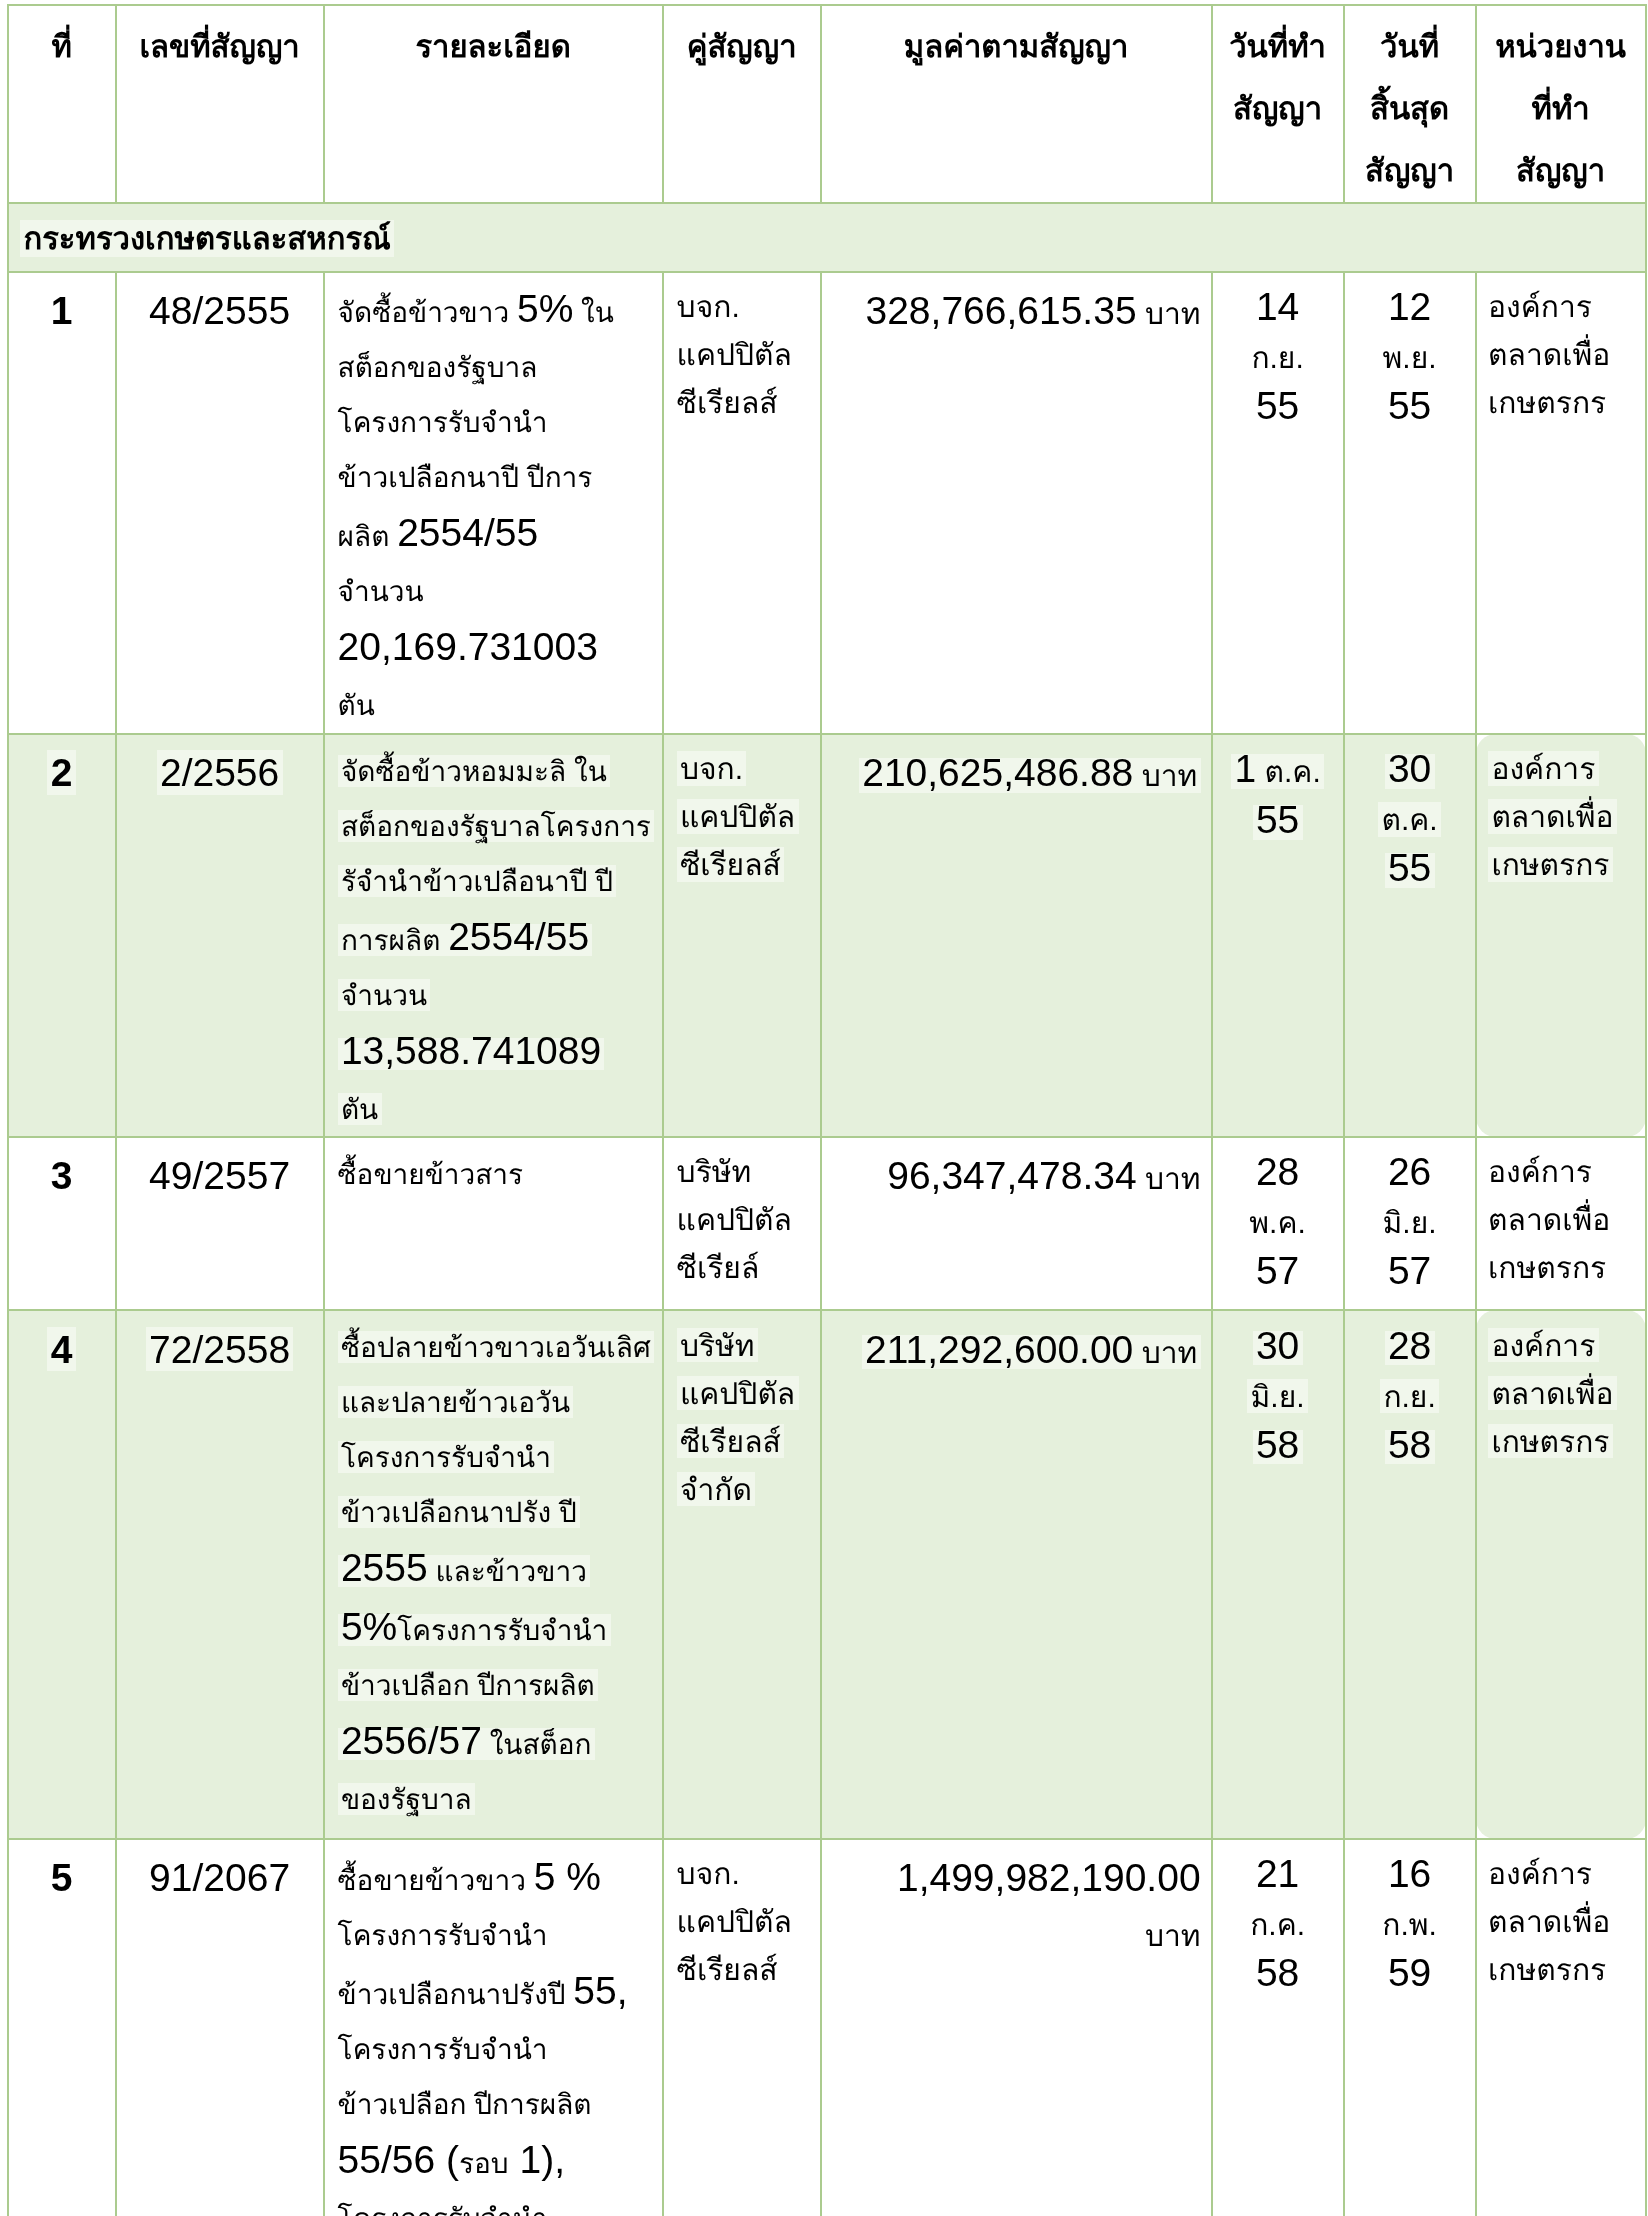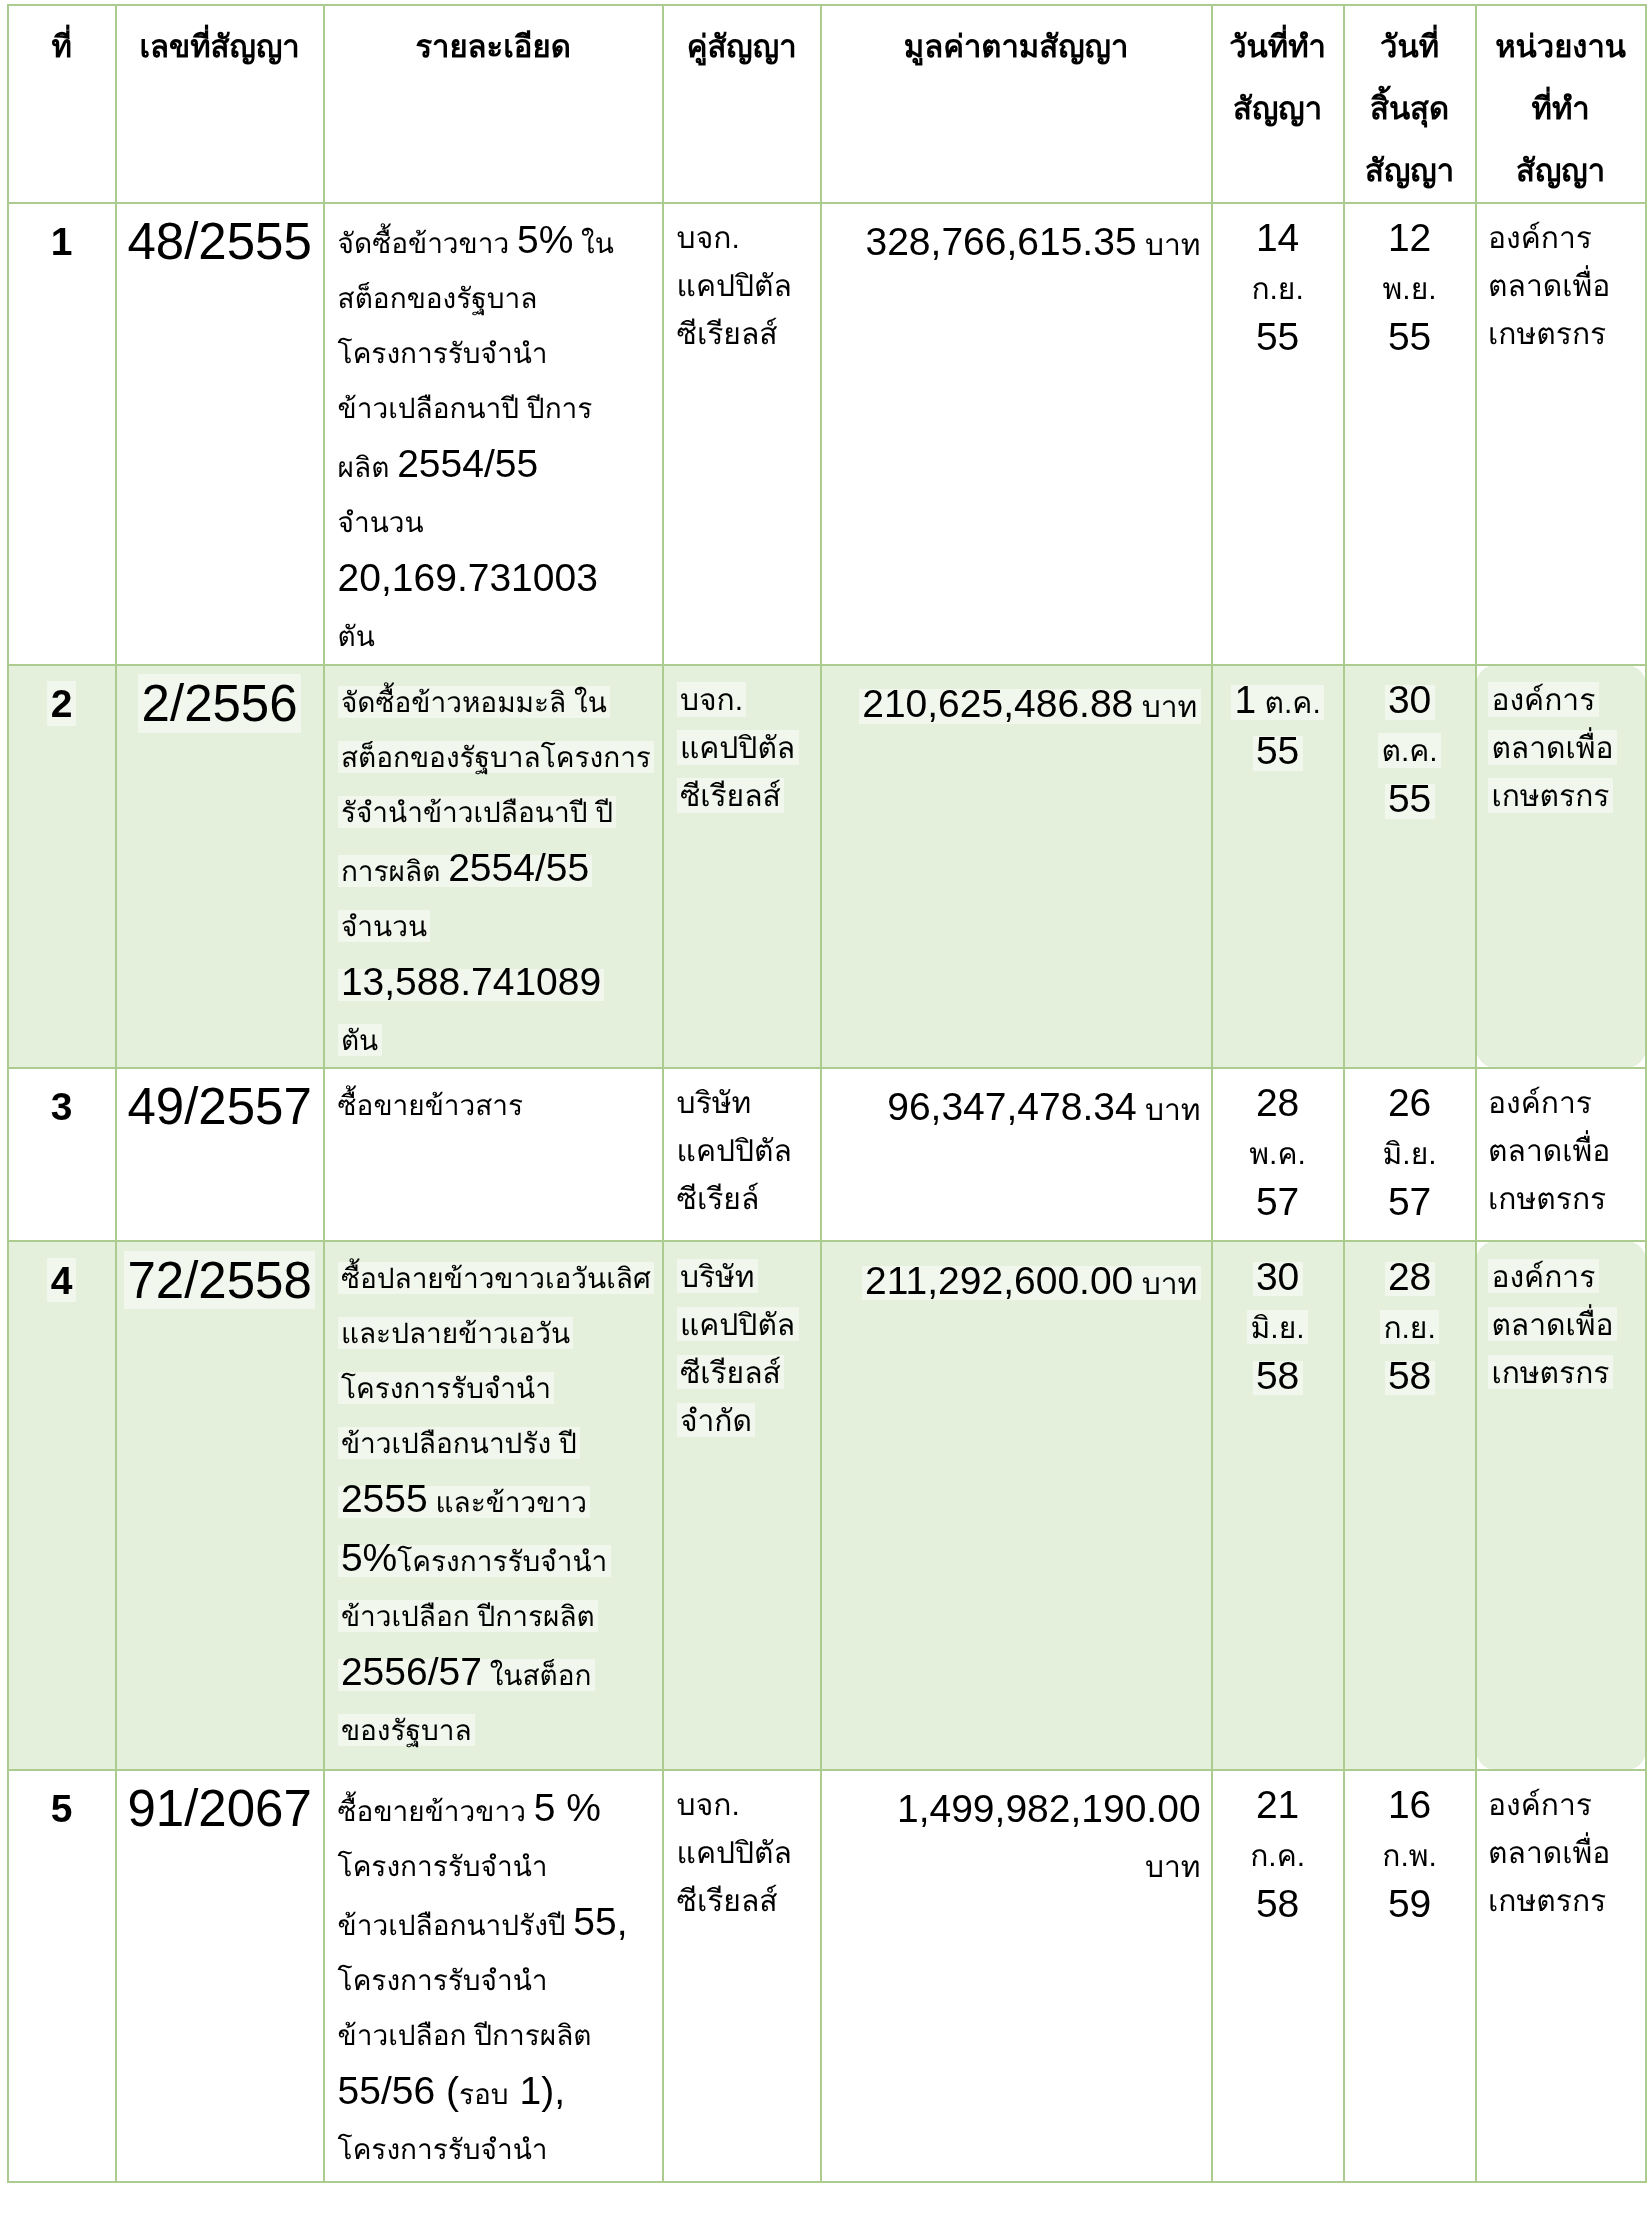--- a/index.html
+++ b/index.html
@@ -15,21 +15,21 @@
   td,th{border:2.5px solid var(--border);vertical-align:top;padding:0;overflow:hidden;background:#fff;}
   tr.shade td{background:var(--shade);}
   thead th{font-size:31px;font-weight:bold;text-align:center;padding-top:10px;}
   thead .line{line-height:62px;}
   .line{white-space:nowrap;}
   .ln{display:inline;}
   tr.shade .ln{background:var(--band);padding:0.8px 3.3px;box-decoration-break:clone;-webkit-box-decoration-break:clone;}
   .big{font-size:39px;}
   .c-no{font-size:39px;font-weight:bold;text-align:center;padding-top:13px;}
   .c-no .line{line-height:49px;}
-  .c-contract{font-size:51px;text-align:center;padding-top:13px;}
+  .c-contract{font-size:39px;text-align:center;padding-top:13px;}
   .c-contract .line{line-height:49px;}
   .c-detail{font-size:28px;padding:8.2px 10px 0 13px;margin-top:32px;}
   .c-detail .line{line-height:55px;}
   .c-party{font-size:30px;padding:10px 3.3px 0 13px;}
   .c-party .line{line-height:48px;}
   .c-value{font-size:30px;text-align:right;padding:10px 10px 0 3.3px;margin-top:16px;}
   .c-value .line{line-height:55px;}
   .c-date{font-size:30px;text-align:center;padding:10px 1.6px 0 1.6px;}
   .c-date .line{line-height:48px;}
   .c-agency{font-size:30px;padding:10px 3.3px 0 11.5px;border-radius:20px;}
@@ -79,20 +79,25 @@
             <div class="line"><span class="ln">สัญญา</span></div>
           </th>
         <th>
             <div class="line"><span class="ln">หน่วยงาน</span></div>
             <div class="line"><span class="ln">ที่ทำ</span></div>
             <div class="line"><span class="ln">สัญญา</span></div>
           </th>
       </tr>
     </thead>
     <tbody id="tbody">
+      <tr class="shade" style="height:69px">
+        <td colspan="8" class="section-td">
+          <div class="line"><span class="ln">กระทรวงเกษตรและสหกรณ์</span></div>
+        </td>
+      </tr>
     <tr style="height: 457px;">
           <td class="c-no">
             <div class="line"><span class="ln">1</span></div>
           </td>
           <td class="c-contract">
             <div class="line"><span class="ln">48/2555</span></div>
           </td>
           <td class="c-detail">
             <div class="line"><span class="ln">จัดซื้อข้าวขาว <span class="big">5%</span> ใน</span></div>
             <div class="line"><span class="ln">สต็อกของรัฐบาล</span></div>

